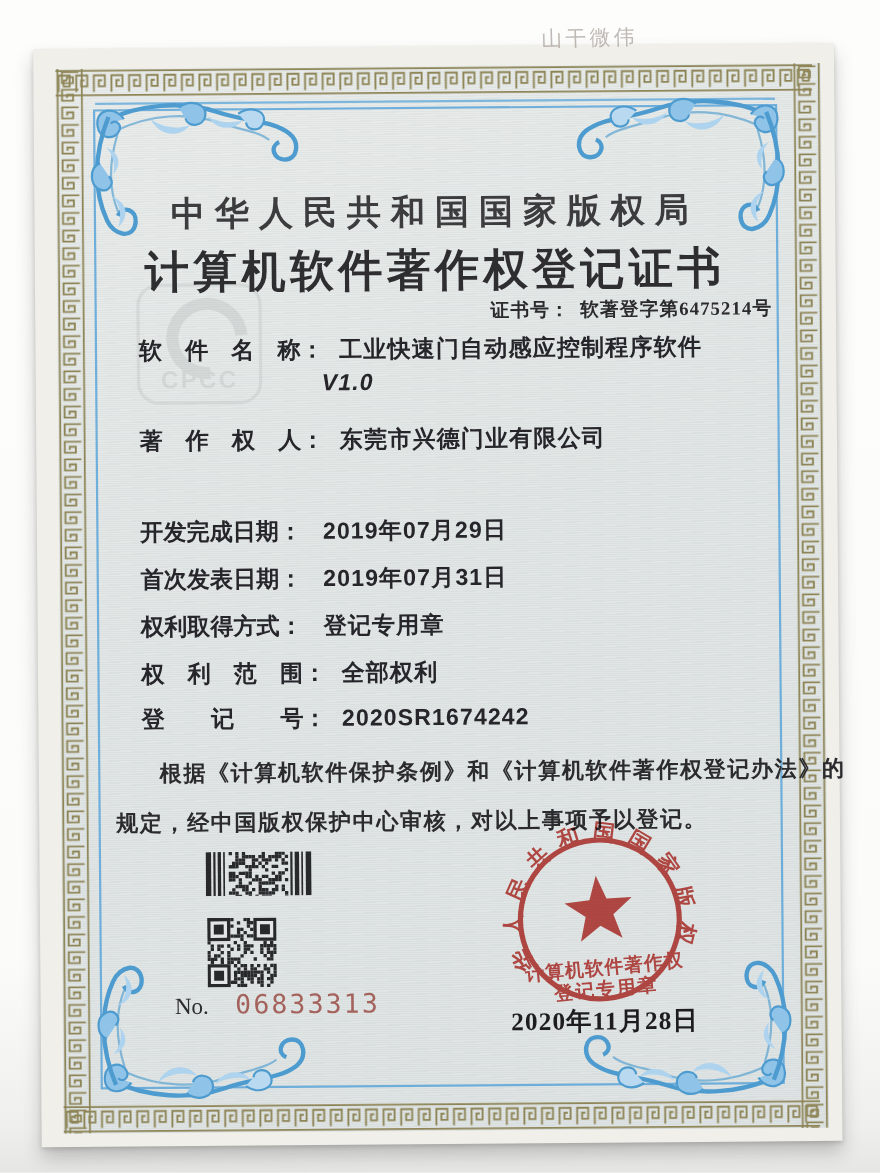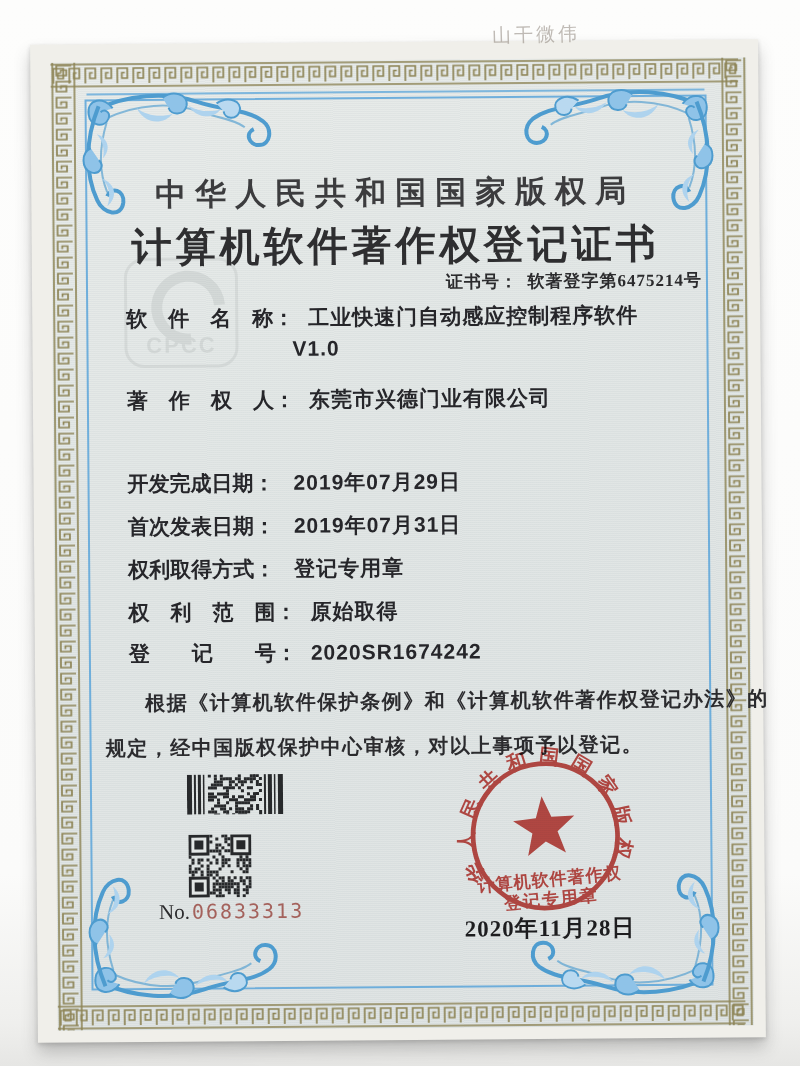--- a/index.html
+++ b/index.html
@@ -70,32 +70,32 @@
     font-size:17px;font-weight:700;color:#2b2b2d;letter-spacing:1px;
   }
   .field{
     position:absolute;left:94px;font-size:21px;font-weight:700;color:#26262a;
     font-family:"Liberation Sans","DejaVu Sans",sans-serif;white-space:nowrap;
   }
   .field .lbl{display:inline-block;min-width:152px;}
   .field .val{margin-left:14px;letter-spacing:1px;}
   .val2{
     position:absolute;left:260px;font-size:21px;font-weight:700;color:#26262a;
-    font-family:"Liberation Sans","DejaVu Sans",sans-serif;letter-spacing:1px;
+    font-family:"Liberation Sans","DejaVu Sans",sans-serif;letter-spacing:1px;font-style:italic;
   }
   .stmt{
     position:absolute;font-size:20px;font-weight:600;color:#2b2b2e;
     letter-spacing:1.5px;white-space:nowrap;
   }
   .serial{
     position:absolute;left:122px;top:856px;font-size:21px;color:#2c2c2e;
   }
   .serial .digits{
     font-family:"DejaVu Sans Mono","Liberation Mono",monospace;
-    color:#a4625c;font-size:20px;letter-spacing:2px;margin-left:2px;
+    color:#a4625c;font-size:24px;letter-spacing:2px;margin-left:24px;
   }
   .stamp-date{
     position:absolute;left:408px;top:872px;width:210px;text-align:center;
     font-size:23px;font-weight:700;color:#1d1d1f;letter-spacing:1px;
   }
   .seal{
     position:absolute;left:414px;top:700px;width:190px;height:190px;
     opacity:.92;mix-blend-mode:multiply;transform:rotate(-5deg);
   }
   .barcode{position:absolute;left:151px;top:731px;}
@@ -189,21 +189,21 @@
 
   <div class="field" style="top:469px">
     <span class="lbl">首次发表日期：</span><span class="val">2019年07月31日</span>
   </div>
 
   <div class="field" style="top:512px">
     <span class="lbl">权利取得方式：</span><span class="val">登记专用章</span>
   </div>
 
   <div class="field" style="top:555px">
-    <span class="lbl">权　利　范　围：</span><span class="val">原始取得</span>
+    <span class="lbl">权　利　范　围：</span><span class="val">全部权利</span>
   </div>
 
   <div class="field" style="top:596px">
     <span class="lbl">登　　记　　号：</span><span class="val">2020SR1674242</span>
   </div>
 
   <div class="stmt" style="left:110px;top:646px">根据《计算机软件保护条例》和《计算机软件著作权登记办法》的</div>
   <div class="stmt" style="left:70px;top:691px">规定，经中国版权保护中心审核，对以上事项予以登记。</div>
 
   <svg class="barcode" id="barcode" width="98" height="40">

